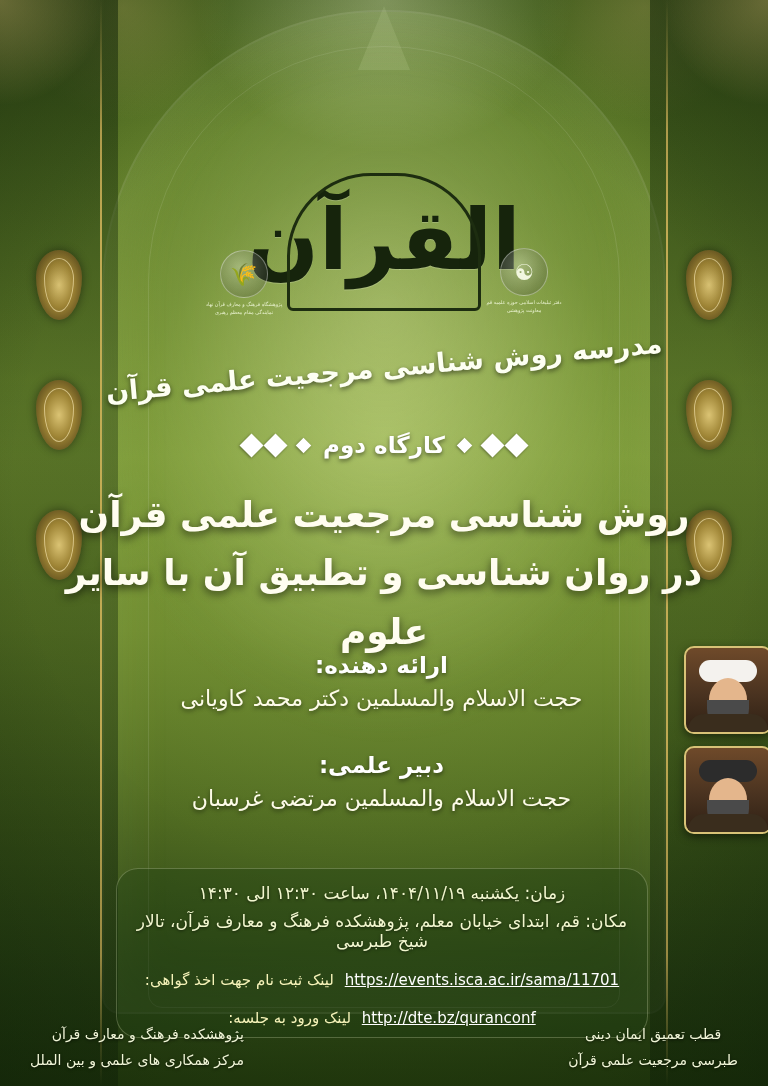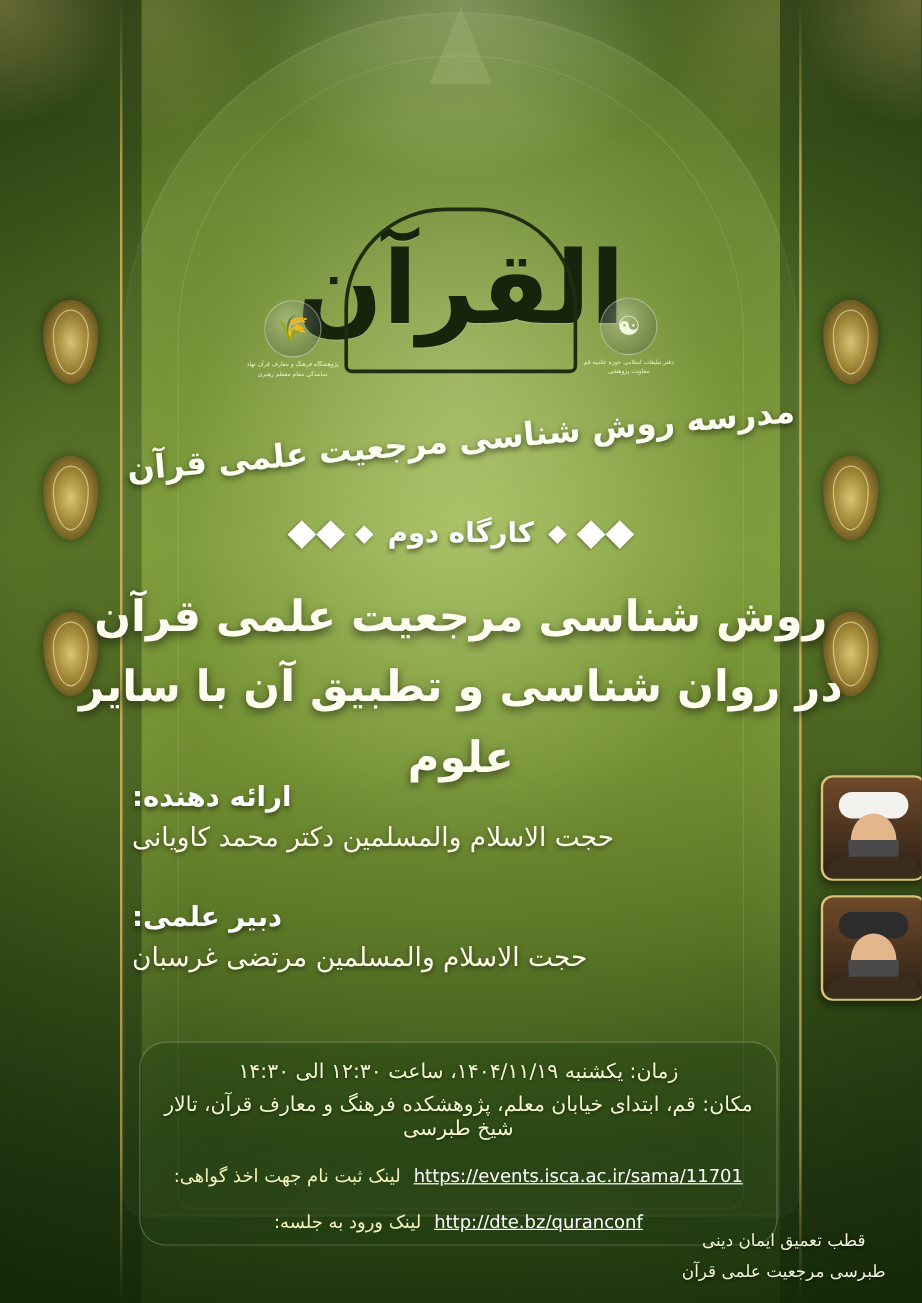--- a/index.html
+++ b/index.html
@@ -210,22 +210,22 @@
     top: 486px; left: 64px; right: 64px;
     font-size: 36px;
     font-weight: 700;
     line-height: 1.62;
     color: #fffdf0;
     text-shadow: 0 3px 8px rgba(0,0,0,0.6);
   }
 
   .person-block {
     position: absolute;
-    left: 110px; right: 100px;
-    text-align: left;
+    left: 95px; right: 100px;
+    text-align: center;
   }
   #presenter-block { top: 652px; }
   #secretary-block { top: 752px; }
 
   .person-role {
     font-size: 23px;
     font-weight: 700;
     color: #ffffff;
     margin-bottom: 8px;
     text-shadow: 0 2px 4px rgba(0,0,0,0.5);
@@ -430,16 +430,20 @@
         <span class="url">http://dte.bz/quranconf</span>
         <span>لینک ورود به جلسه:</span>
       </div>
     </div>
 
     <div id="footer">
       <div class="col left">
         <div>قطب تعمیق ایمان دینی</div>
         <div>طبرسی مرجعیت علمی قرآن</div>
       </div>
+      <div class="col">
+        <div>پژوهشکده فرهنگ و معارف قرآن</div>
+        <div>مرکز همکاری های علمی و بین الملل</div>
+      </div>
     </div>
 
   </div>
 </div>
 
 </body></html>

